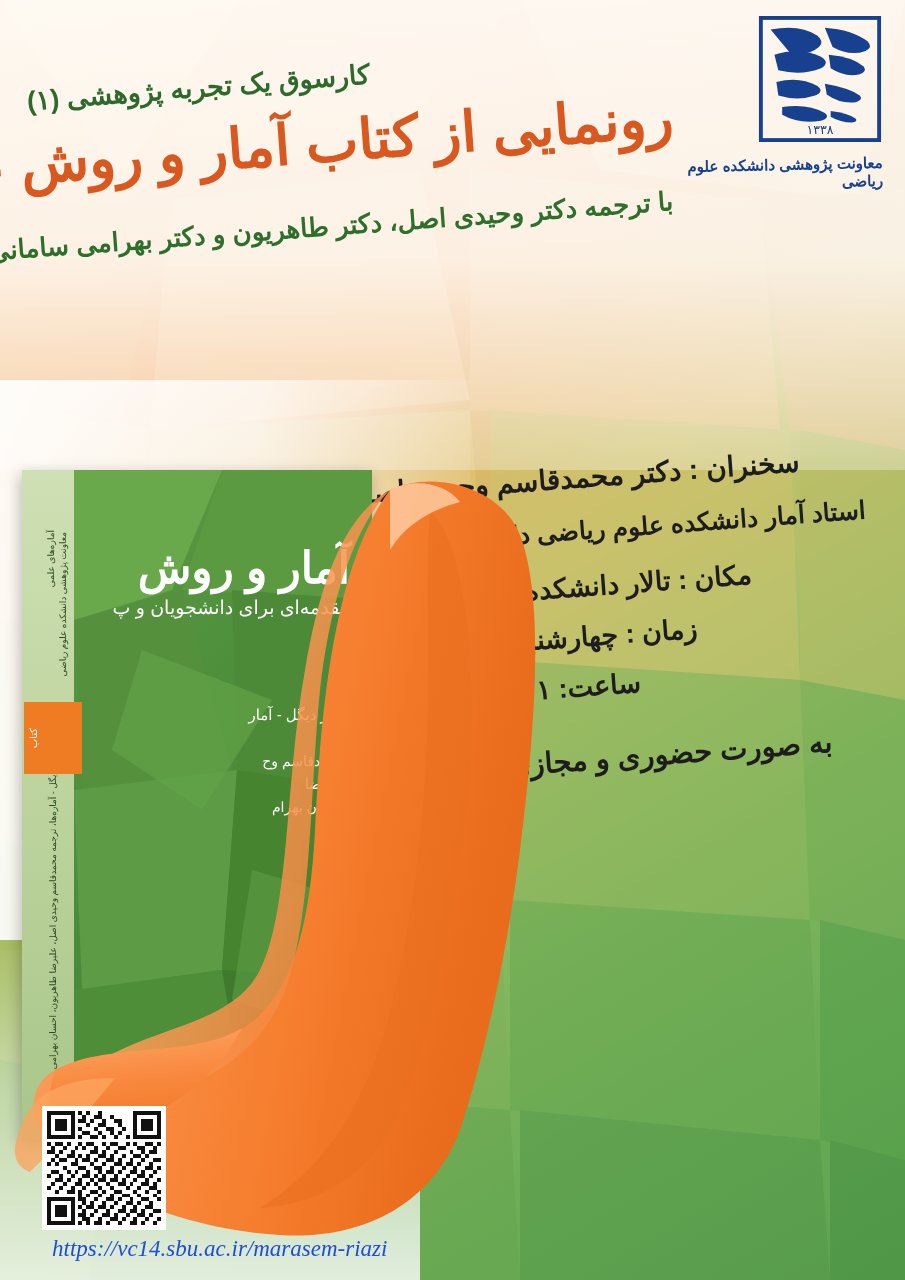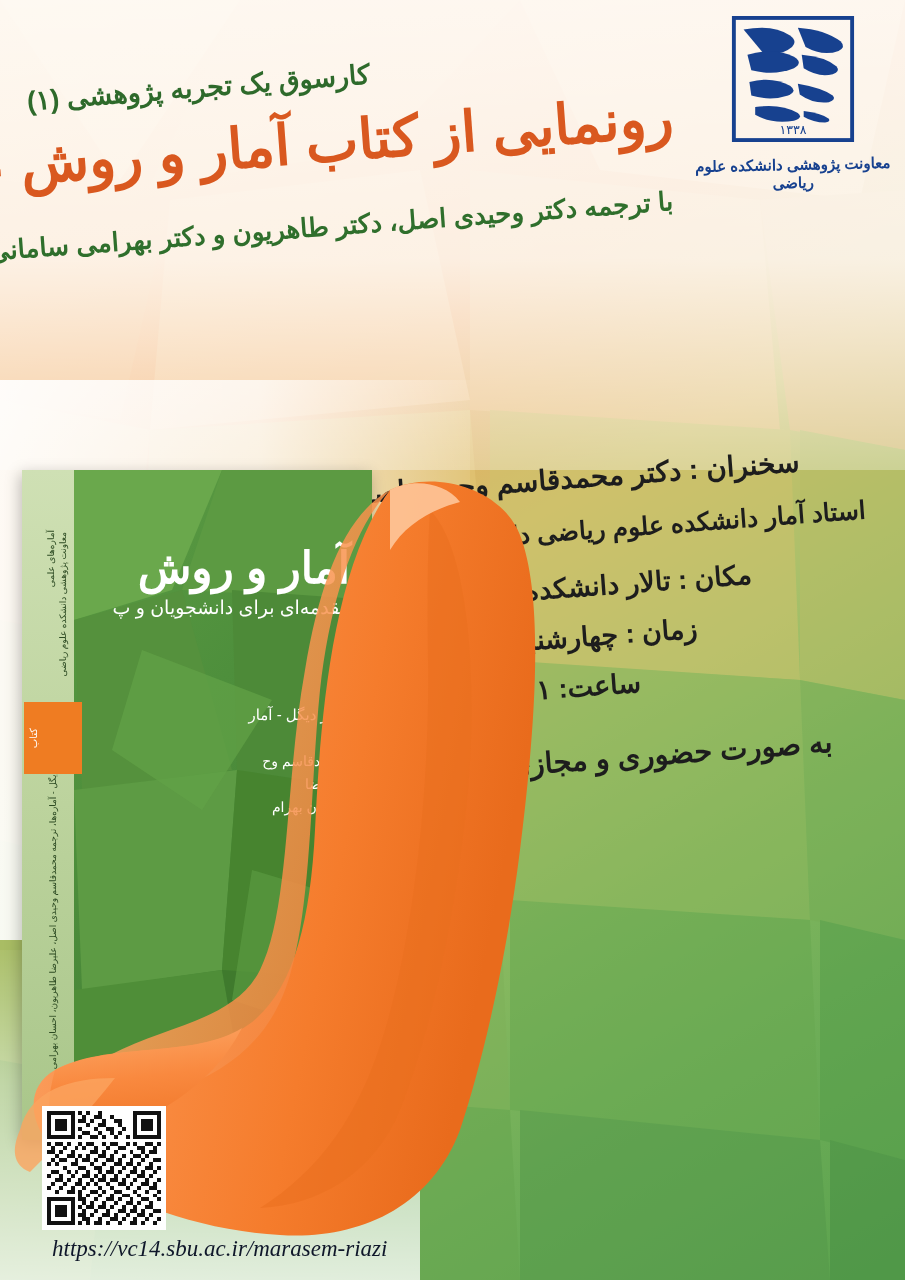--- a/index.html
+++ b/index.html
@@ -47,23 +47,22 @@
     left: 0; bottom: 0;
     width: 420px; height: 330px;
     background:
       linear-gradient(0deg, rgba(255,255,255,0.80) 0%, rgba(255,255,255,0.45) 60%, rgba(255,255,255,0.05) 100%);
   }
 
   
   .logo-wrap {
     position: absolute;
     top: 14px;
-    right: 12px;
+    right: 22px;
     width: 200px;
-    text-align: center;
   }
   .logo-mark {
     width: 126px;
     height: 130px;
     margin: 0 auto;
   }
   .logo-caption {
     margin-top: 8px;
     font-size: 15px;
     color: #17418f;
@@ -235,21 +234,21 @@
   .qr svg { display: block; }
 
   
   .link {
     position: absolute;
     left: 52px;
     bottom: 18px;
     font-family: "Liberation Serif", serif;
     font-style: italic;
     font-size: 23px;
-    color: #0f172a;
+    color: #1d4ed8;
     direction: ltr;
   }
 </style>
 </head>
 <body>
 
 <div class="poster">
 
   <div class="bg-base"></div>
   <svg class="poly" width="905" height="1280" viewBox="0 0 905 1280">

